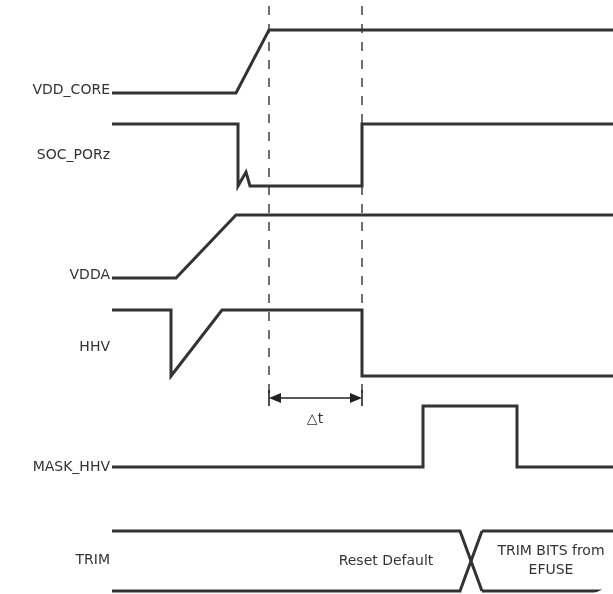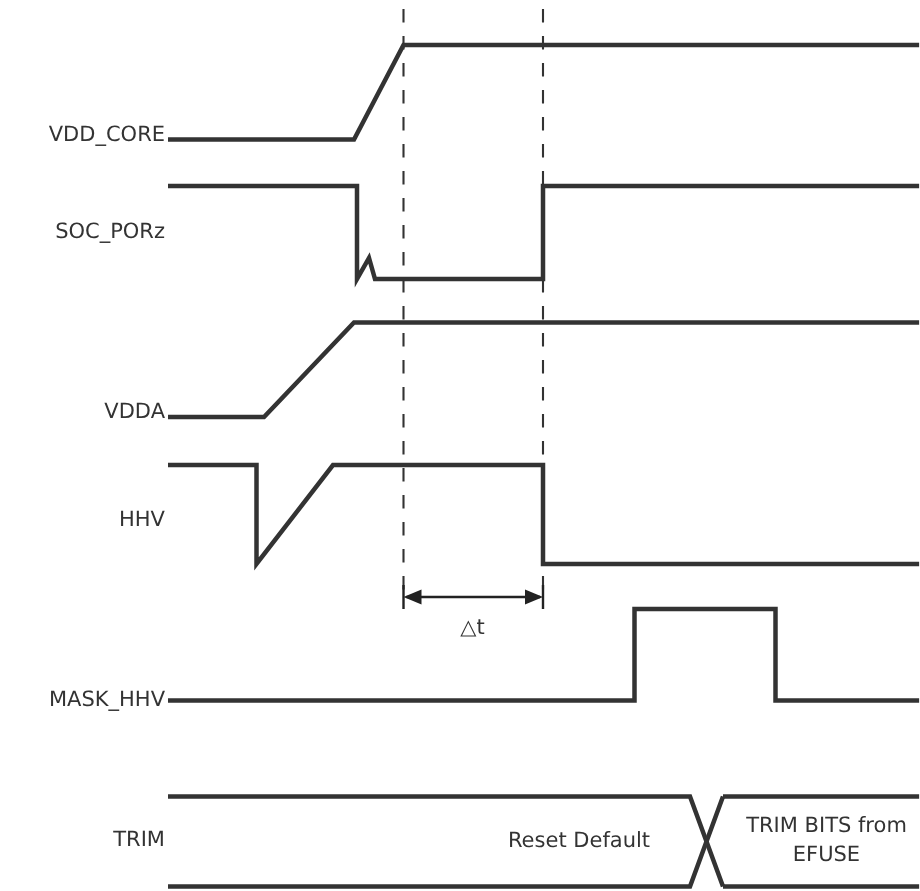--- a/index.html
+++ b/index.html
@@ -10,20 +10,21 @@
   }
   body {
     font-family: "DejaVu Sans", sans-serif;
   }
   #diagram-root {
     position: relative;
     width: 613px;
     height: 594px;
     background: #ffffff;
     overflow: hidden;
+    border-radius: 26px;
   }
   svg#timing-svg {
     display: block;
     width: 613px;
     height: 594px;
   }
   .wave {
     fill: none;
     stroke: #333333;
     stroke-width: 3;

